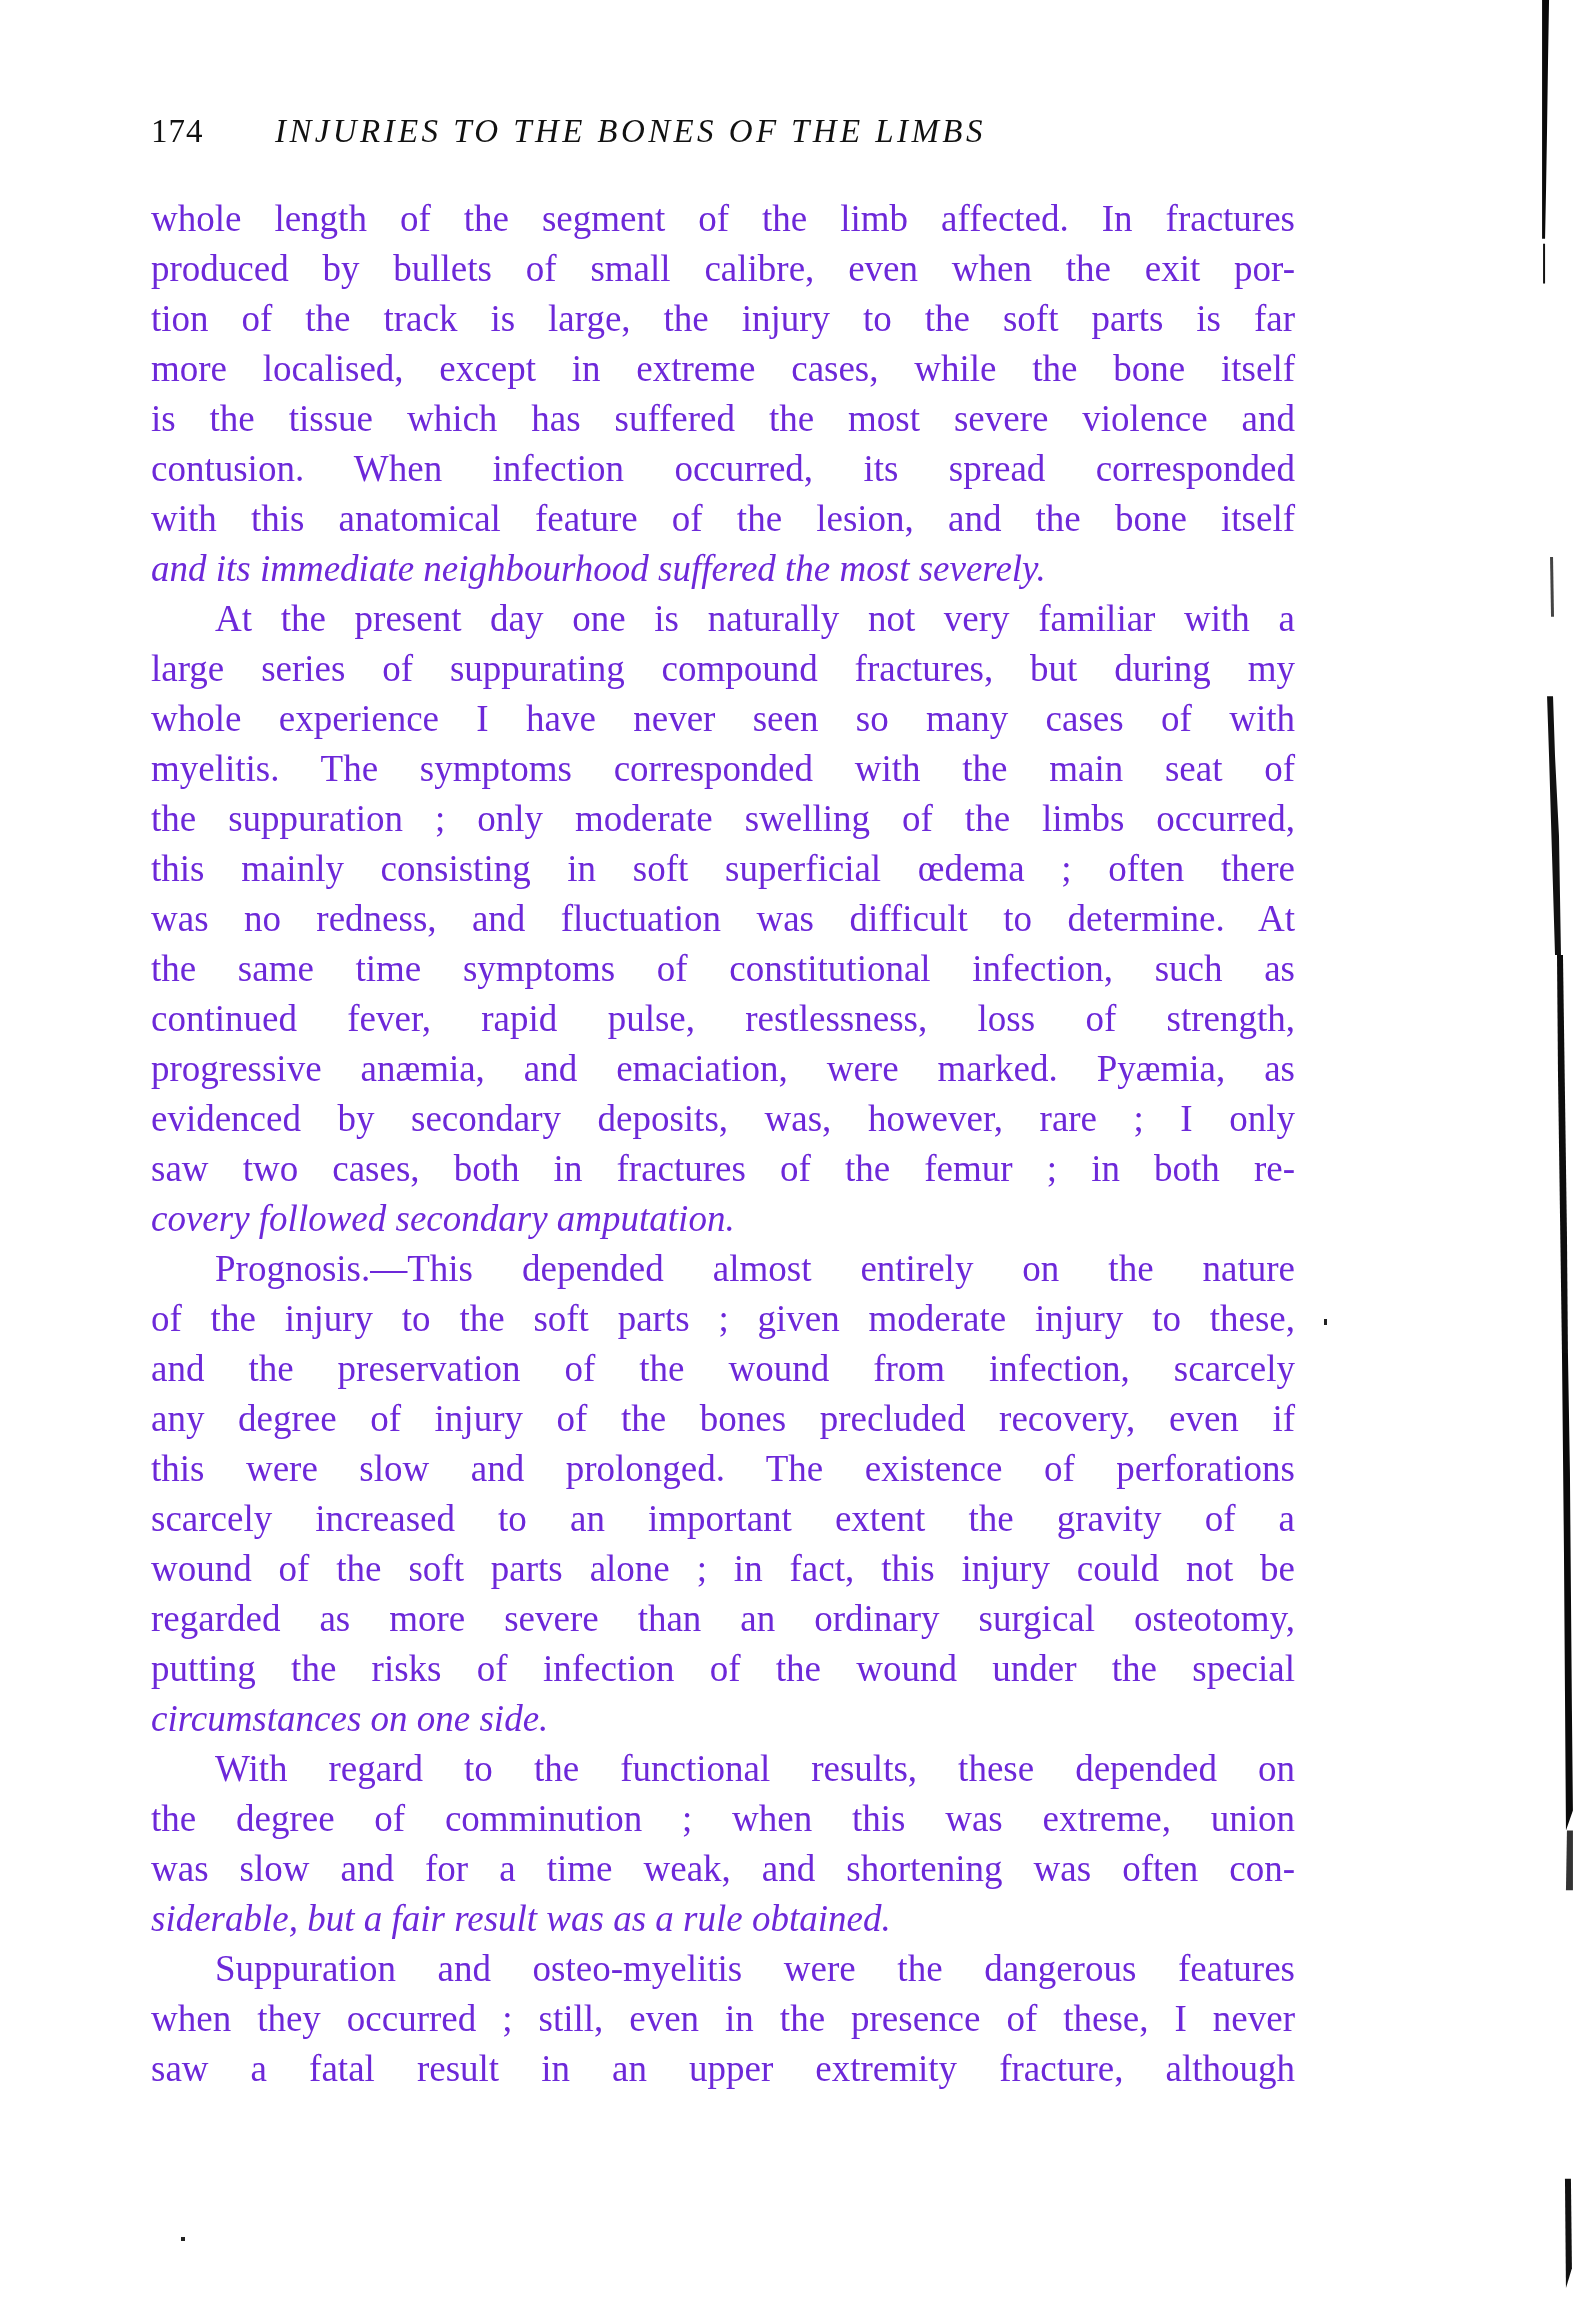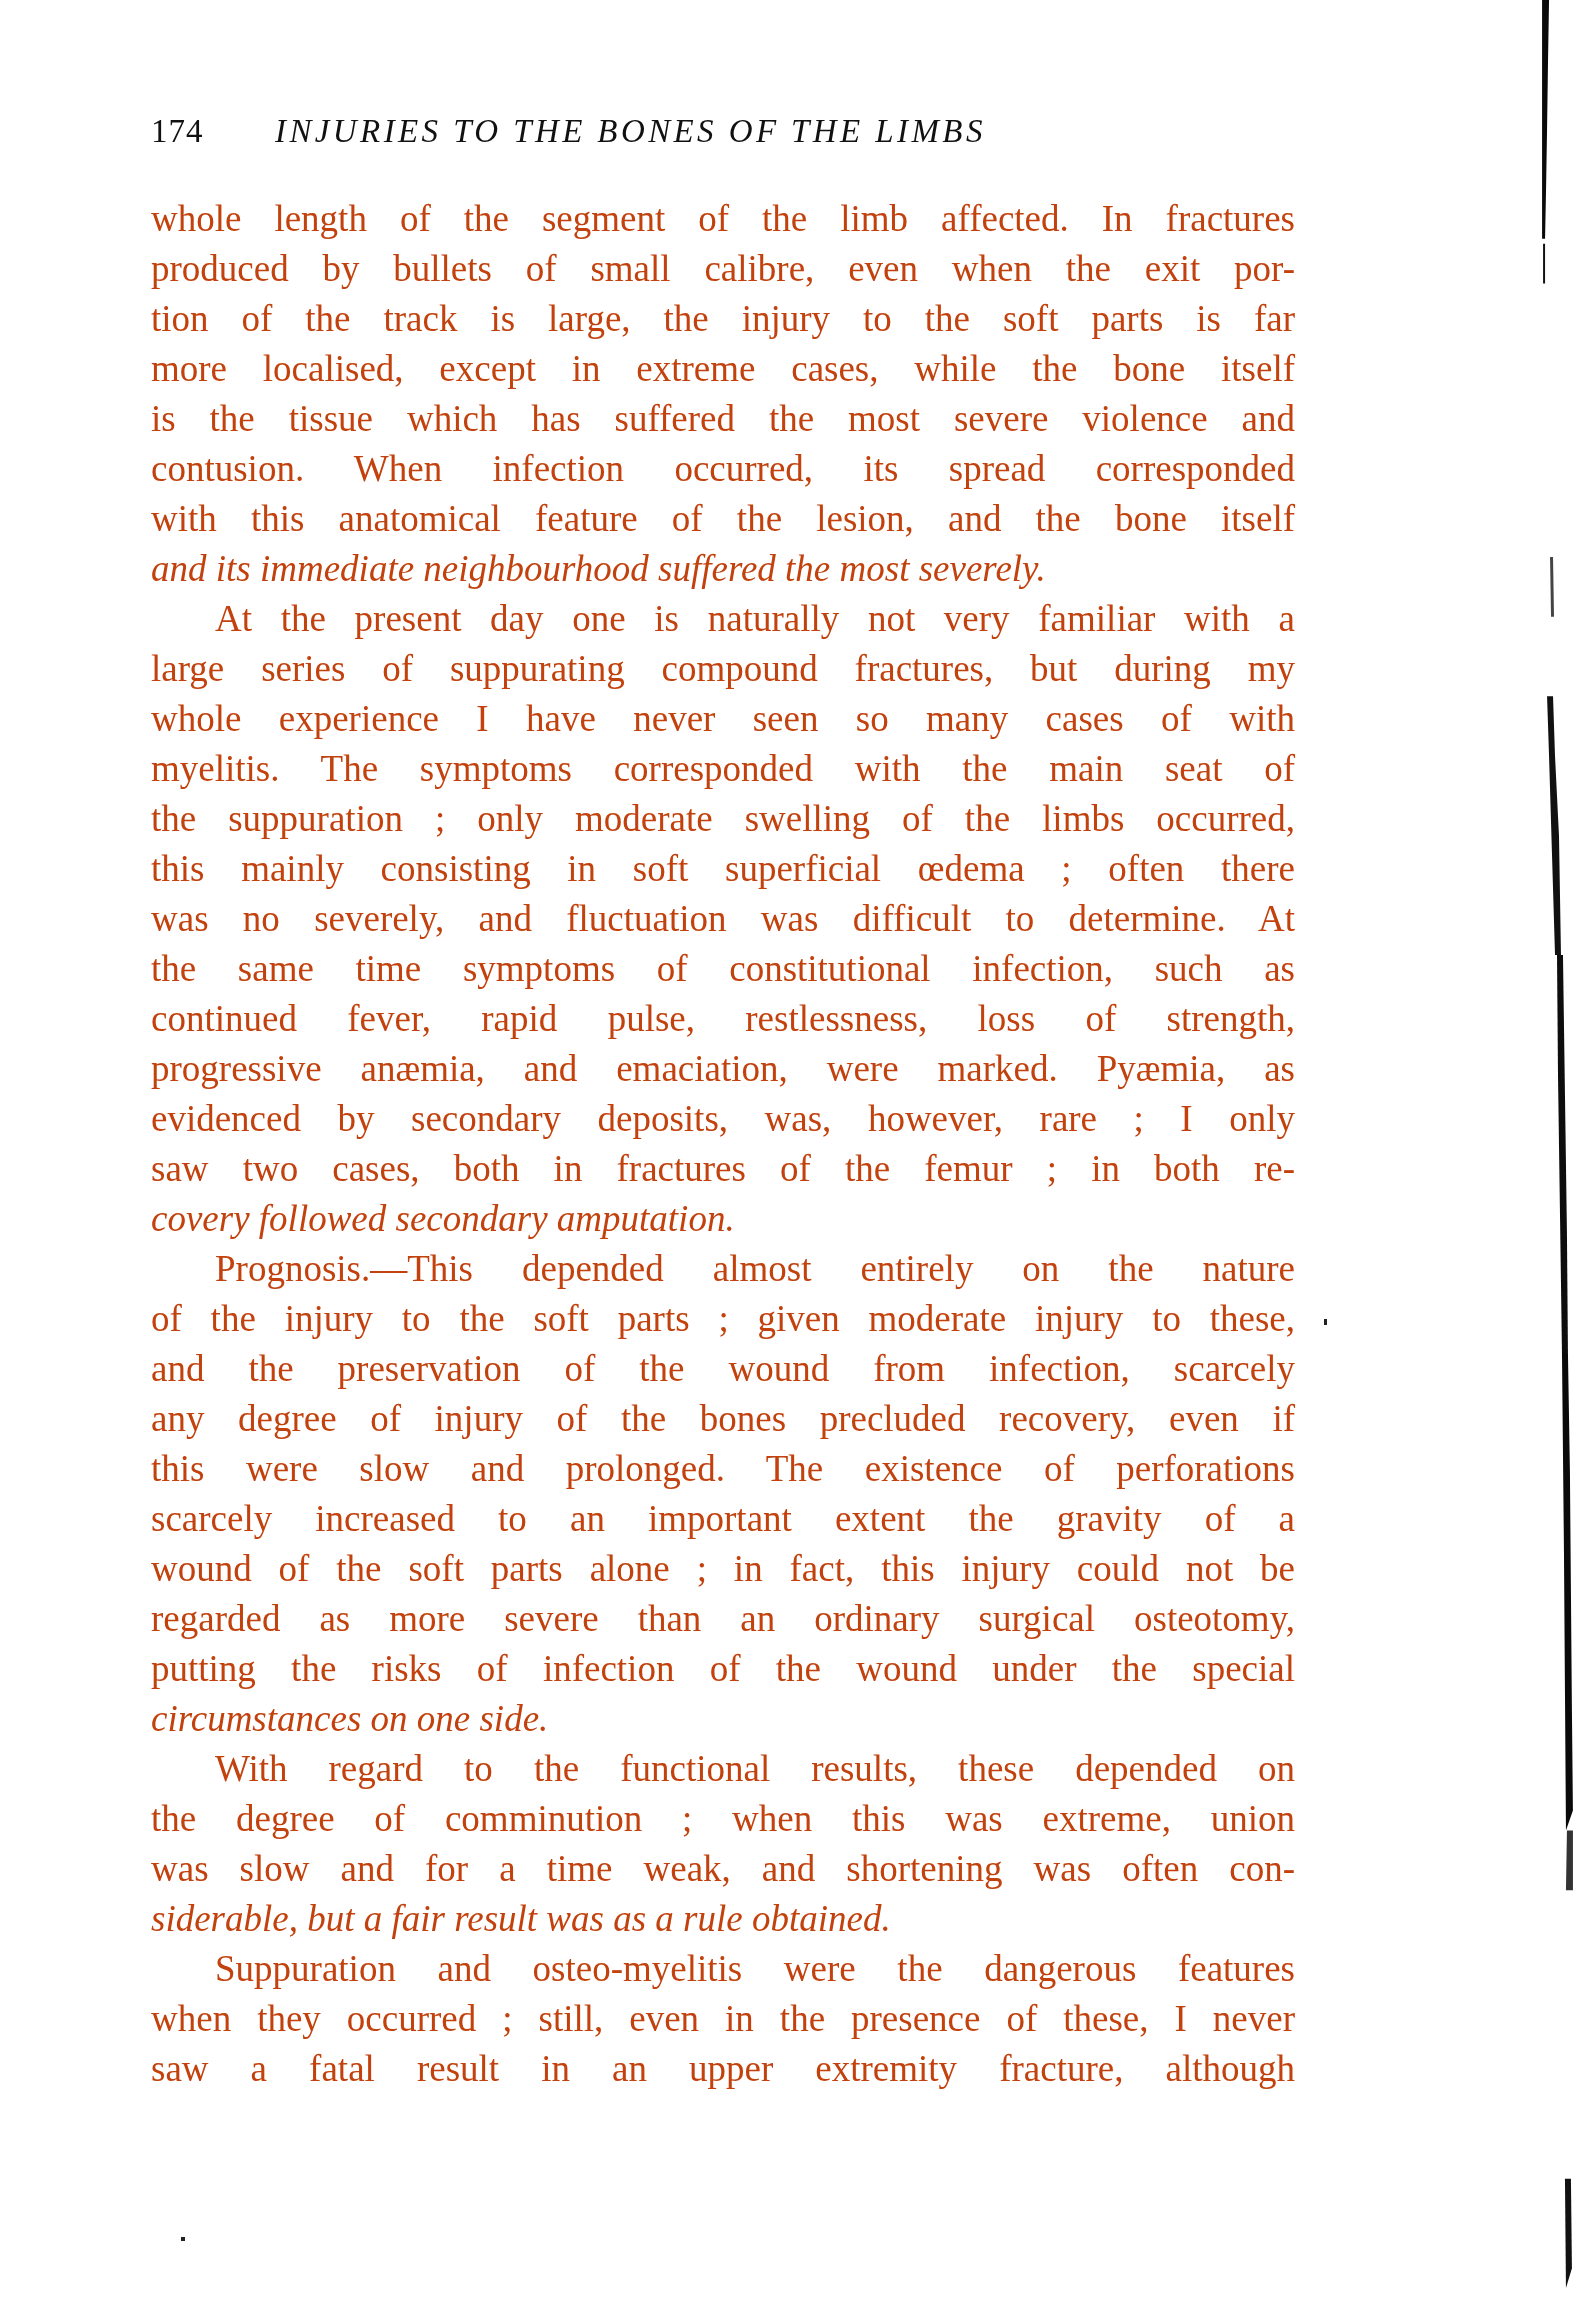--- a/index.html
+++ b/index.html
@@ -8,21 +8,21 @@
   .running-head {
     position: absolute; left: 151px; top: 109px; width: 1144px; height: 44px;
     font-family: "Liberation Serif", "DejaVu Serif", serif; font-size: 33px; color: #111;
     white-space: nowrap; line-height: 44px;
   }
   .running-head .folio { display: inline-block; width: 124px; letter-spacing: 1px; }
   .running-head .title { font-style: italic; letter-spacing: 3.4px; }
   .body-text {
     position: absolute; left: 151px; top: 194px; width: 1144px;
     font-family: "Liberation Serif", "DejaVu Serif", serif;
-    font-size: 37px; line-height: 50px; color: #c2410c;
+    font-size: 37px; line-height: 50px; color: #6d28d9;
   }
   .line { display: block; height: 50px; white-space: nowrap; text-align: justify; text-align-last: justify; }
   .line.last { text-align-last: left; font-style: italic; }
   .line.indent { padding-left: 64px; }
   .line .it { }
   .binding-edge {
     position: absolute; left: 1537px; top: 0; width: 40px; height: 2303px;
   }
   .speck { position: absolute; background: #222; }
 </style>
@@ -43,21 +43,21 @@
     <span class="line">is the tissue which has suffered the most severe violence and</span>
     <span class="line">contusion.  When infection occurred, its spread corresponded</span>
     <span class="line">with this anatomical feature of the lesion, and the bone itself</span>
     <span class="line last">and its immediate neighbourhood suffered the most severely.</span>
     <span class="line indent">At the present day one is naturally not very familiar with a</span>
     <span class="line">large series of suppurating compound fractures, but during my</span>
     <span class="line">whole experience I have never seen so many cases of with</span>
     <span class="line">myelitis.  The symptoms corresponded with the main seat of</span>
     <span class="line">the suppuration ; only moderate swelling of the limbs occurred,</span>
     <span class="line">this mainly consisting in soft superficial œdema ; often there</span>
-    <span class="line">was no severely, and fluctuation was difficult to determine.  At</span>
+    <span class="line">was no redness, and fluctuation was difficult to determine.  At</span>
     <span class="line">the same time symptoms of constitutional infection, such as</span>
     <span class="line">continued fever, rapid pulse, restlessness, loss of strength,</span>
     <span class="line">progressive anæmia, and emaciation, were marked.  Pyæmia, as</span>
     <span class="line">evidenced by secondary deposits, was, however, rare ; I only</span>
     <span class="line">saw two cases, both in fractures of the femur ; in both re-</span>
     <span class="line last">covery followed secondary amputation.</span>
     <span class="line indent"><span class="it">Prognosis.</span><span>—This depended almost entirely on the nature</span></span>
     <span class="line">of the injury to the soft parts ; given moderate injury to these,</span>
     <span class="line">and the preservation of the wound from infection, scarcely</span>
     <span class="line">any degree of injury of the bones precluded recovery, even if</span>

